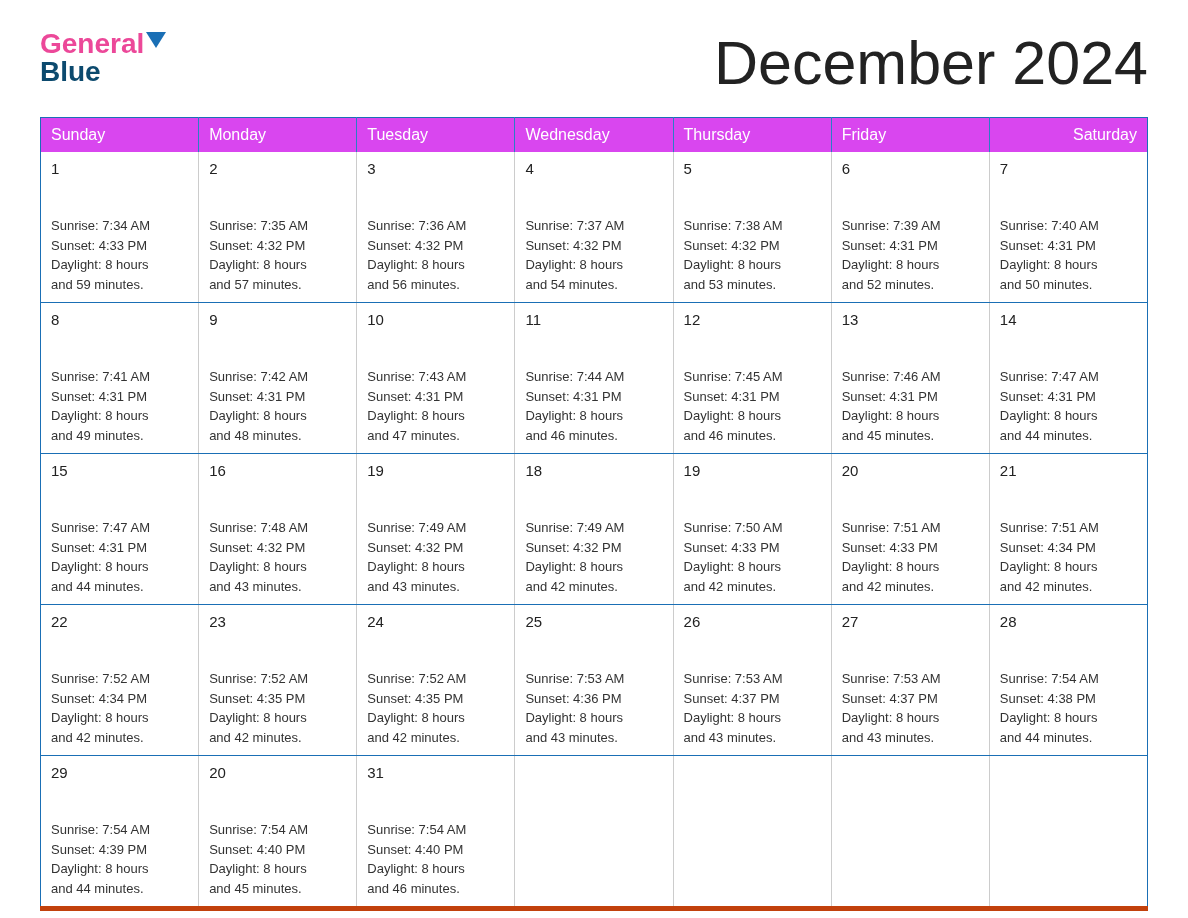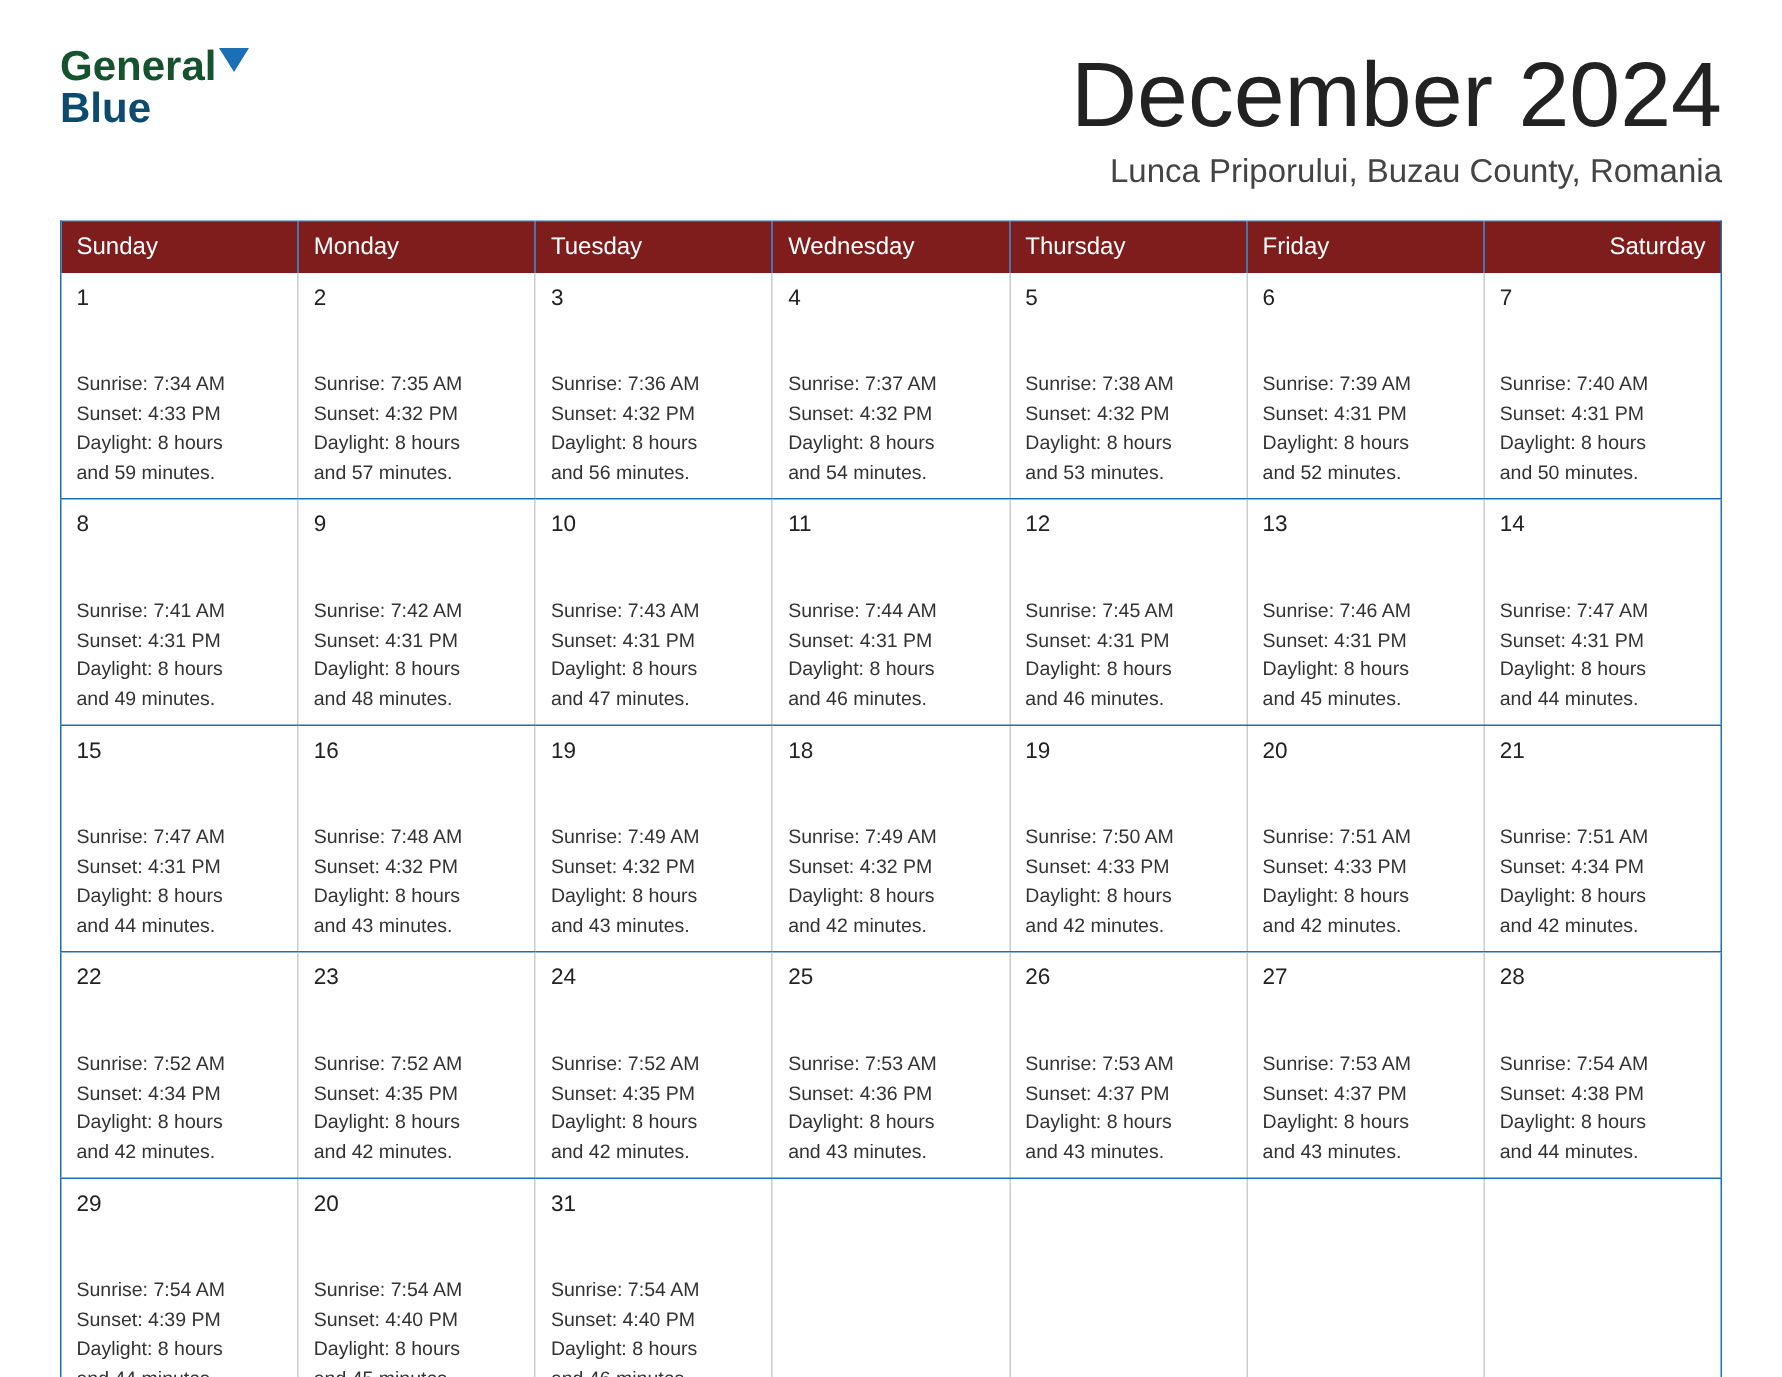--- a/index.html
+++ b/index.html
@@ -17,21 +17,21 @@
       margin-bottom: 20px;
     }
     .logo {
       display: flex;
       flex-direction: column;
       align-items: flex-start;
     }
     .logo-general {
       font-size: 28px;
       font-weight: bold;
-      color: #14532d;
+      color: #ec4899;
       line-height: 1;
     }
     .logo-blue {
       font-size: 28px;
       font-weight: bold;
       color: #0c4a6e;
       line-height: 1;
     }
     .logo-triangle {
       display: inline-block;
@@ -58,21 +58,21 @@
       font-size: 22px;
       color: #444;
       margin-top: 4px;
     }
     .calendar-table {
       width: 100%;
       border-collapse: collapse;
       border: 1px solid #1a6fb5;
     }
     .calendar-table th {
-      background-color: #7f1d1d;
+      background-color: #d946ef;
       color: #fff;
       font-size: 16px;
       font-weight: normal;
       padding: 8px 10px;
       text-align: left;
       border-right: 1px solid #2a7fc5;
     }
     .calendar-table th:last-child {
       border-right: none;
       text-align: right;
@@ -126,21 +126,20 @@
     <div class="logo-text-block">
       <div class="logo-general-line">
         <span class="logo-general">General</span>
         <span class="logo-triangle"></span>
       </div>
       <span class="logo-blue">Blue</span>
     </div>
   </div>
   <div class="title-area">
     <div class="month-title">December 2024</div>
-    <div class="location-title">Lunca Priporului, Buzau County, Romania</div>
   </div>
 </div>
 
 <table class="calendar-table">
   <thead>
     <tr>
 
     <th>Sunday</th>
         <th>Monday</th>
         <th>Tuesday</th>

